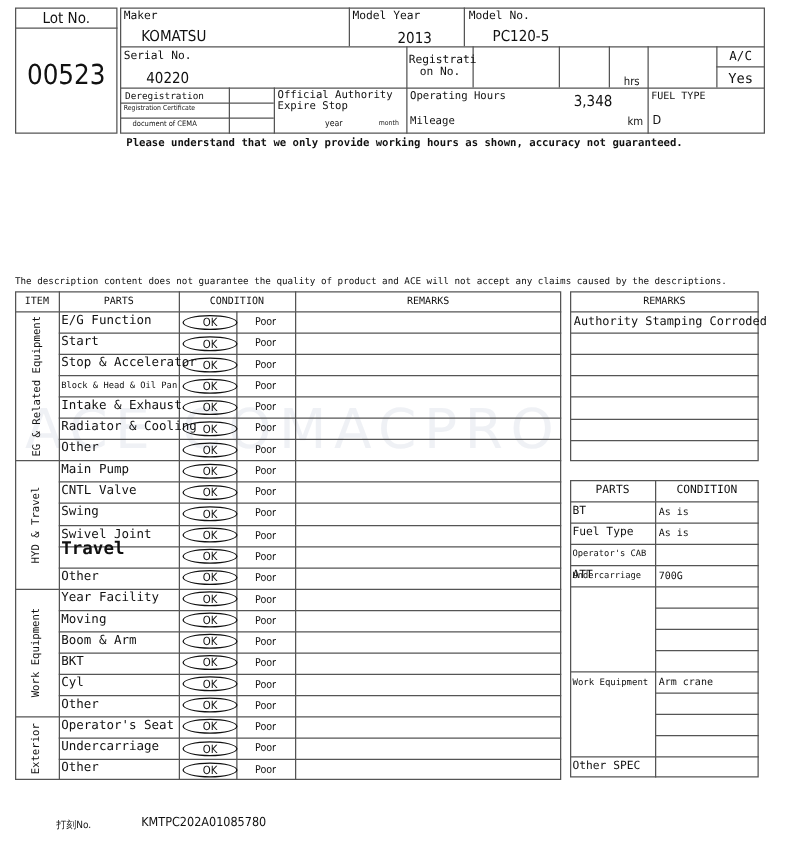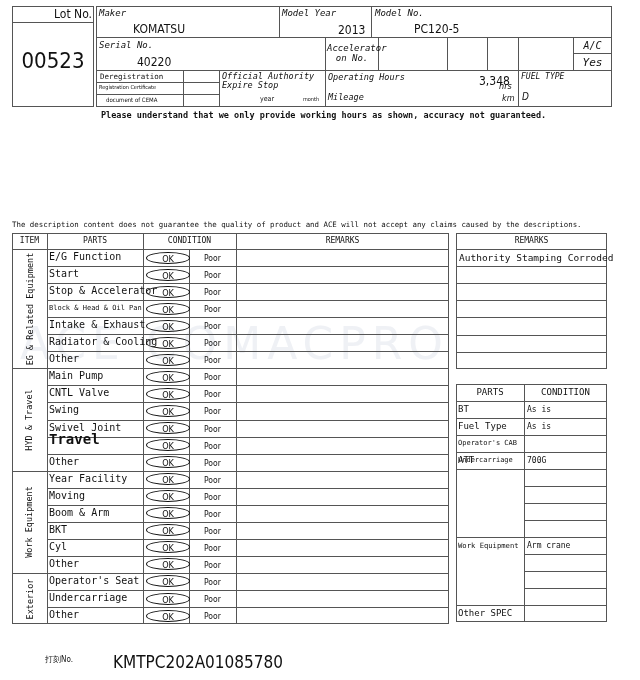--- a/index.html
+++ b/index.html
@@ -3,23 +3,23 @@
 <meta charset="utf-8">
 <style>
   html, body { margin:0; padding:0; background:#ffffff; }
   body { width:640px; height:680px; position:relative; overflow:hidden;
          font-family:"DejaVu Sans Condensed","Liberation Sans Narrow","DejaVu Sans",sans-serif; color:#111; }
   .abs { position:absolute; box-sizing:border-box; }
   .bx { position:absolute; box-sizing:border-box; border:1px solid #555; }
   .hl { position:absolute; height:0; border-top:1px solid #555; }
   .vl { position:absolute; width:0; border-left:1px solid #555; }
   .t { position:absolute; white-space:nowrap; line-height:1; }
-  .lbl { font-size:9px;font-style:italic; }
+  .lbl { font-size:9px; }
   .tiny { font-size:6px; }
-  .val { font-size:12px;padding-left:20px; }
+  .val { font-size:12px; }
   .mono { font-family:"DejaVu Sans Mono","Liberation Mono",monospace; }
   .oval { position:absolute; width:44px; height:12px; border:1.5px solid #111; border-radius:50%;
           font-size:9px; text-align:center; line-height:12px; box-sizing:border-box; }
   .vert { position:absolute; transform:rotate(-90deg); transform-origin:center center; white-space:nowrap; font-size:8.5px; text-align:center; }
   .watermark { position:absolute; font-size:44px; color:rgba(210,215,225,0.35); letter-spacing:6px; font-family:"DejaVu Sans",sans-serif; }
 </style>
 </head>
 <body>
 
 <div class="watermark" style="left:20px;top:318px;">ACE  COMACPRO</div>
@@ -52,35 +52,35 @@
 
 <div class="t lbl mono" style="left:99px;top:9px;">Maker</div>
 <div class="t val" style="left:113px;top:23px;">KOMATSU</div>
 <div class="t lbl mono" style="left:282px;top:9px;">Model Year</div>
 <div class="t val" style="left:318px;top:24px;">2013</div>
 <div class="t lbl mono" style="left:375px;top:9px;">Model No.</div>
 <div class="t val" style="left:394px;top:23px;">PC120-5</div>
 
 <div class="t lbl mono" style="left:99px;top:41px;">Serial No.</div>
 <div class="t val" style="left:117px;top:56px;">40220</div>
-<div class="t lbl mono" style="left:327px;top:43px;width:50px;white-space:normal;text-align:center;line-height:1.15;">Accelerator on No.</div>
+<div class="t lbl mono" style="left:327px;top:43px;width:50px;white-space:normal;text-align:center;line-height:1.15;">Registrati on No.</div>
 <div class="t lbl mono" style="left:573px;width:39px;text-align:center;top:41px;font-size:10px;">A/C</div>
 <div class="t lbl mono" style="left:573px;width:39px;text-align:center;top:57px;font-size:11px;">Yes</div>
 
 <div class="t tiny mono" style="left:100px;top:73px;font-size:7.5px;">Deregistration</div>
 <div class="t tiny" style="left:99px;top:85px;font-size:5.5px;">Registration Certificate</div>
 <div class="t tiny" style="left:106px;top:97px;font-size:6px;">document of CEMA</div>
 <div class="t lbl mono" style="left:222px;top:72px;font-size:8.5px;">Official Authority</div>
 <div class="t lbl mono" style="left:222px;top:81px;font-size:8.5px;">Expire Stop</div>
 <div class="t tiny" style="left:260px;top:96px;font-size:7px;">year</div>
 <div class="t tiny" style="left:303px;top:97px;font-size:5.5px;">month</div>
 
 <div class="t lbl mono" style="left:328px;top:73px;font-size:8.5px;">Operating Hours</div>
 <div class="t val" style="left:459px;top:75px;">3,348</div>
-<div class="t lbl" style="left:499px;top:82px;">hrs</div>
+<div class="t lbl" style="left:499px;top:62px;">hrs</div>
 <div class="t lbl mono" style="left:328px;top:93px;font-size:8.5px;">Mileage</div>
 <div class="t lbl" style="left:502px;top:94px;">km</div>
 <div class="t lbl mono" style="left:521px;top:73px;font-size:8px;">FUEL TYPE</div>
 <div class="t lbl" style="left:522px;top:92px;font-size:10px;">D</div>
 
 <div class="t mono" style="left:101px;top:111px;font-size:8.5px;font-weight:bold;">Please understand that we only provide working hours as shown, accuracy not guaranteed.</div>
 
 <div class="t mono" style="left:12px;top:221px;font-size:7.4px;">The description content does not guarantee the quality of product and ACE will not accept any claims caused by the descriptions.</div>
 
 <div id="insp">
@@ -262,13 +262,13 @@
     <div class="hl" style="left:524px;top:571px;width:83px;"></div>
     <div class="t mono" style="left:527px;top:576px;font-size:8px;"></div>
     <div class="hl" style="left:524px;top:588px;width:83px;"></div>
     <div class="t mono" style="left:527px;top:593px;font-size:8px;"></div>
     <div class="hl" style="left:456px;top:605px;width:151px;"></div>
     <div class="t mono" style="left:458px;top:609px;font-size:9px;">Other SPEC</div>
     <div class="t mono" style="left:527px;top:610px;font-size:8px;"></div>
   </div>
 
 <div class="t" style="left:45px;top:656px;font-size:8px;">打刻No.</div>
-<div class="t" style="left:113px;top:654px;font-size:17px;">KMTPC202A01085780</div>
+<div class="t" style="left:113px;top:654px;font-size:10px;">KMTPC202A01085780</div>
 
 </body></html>

